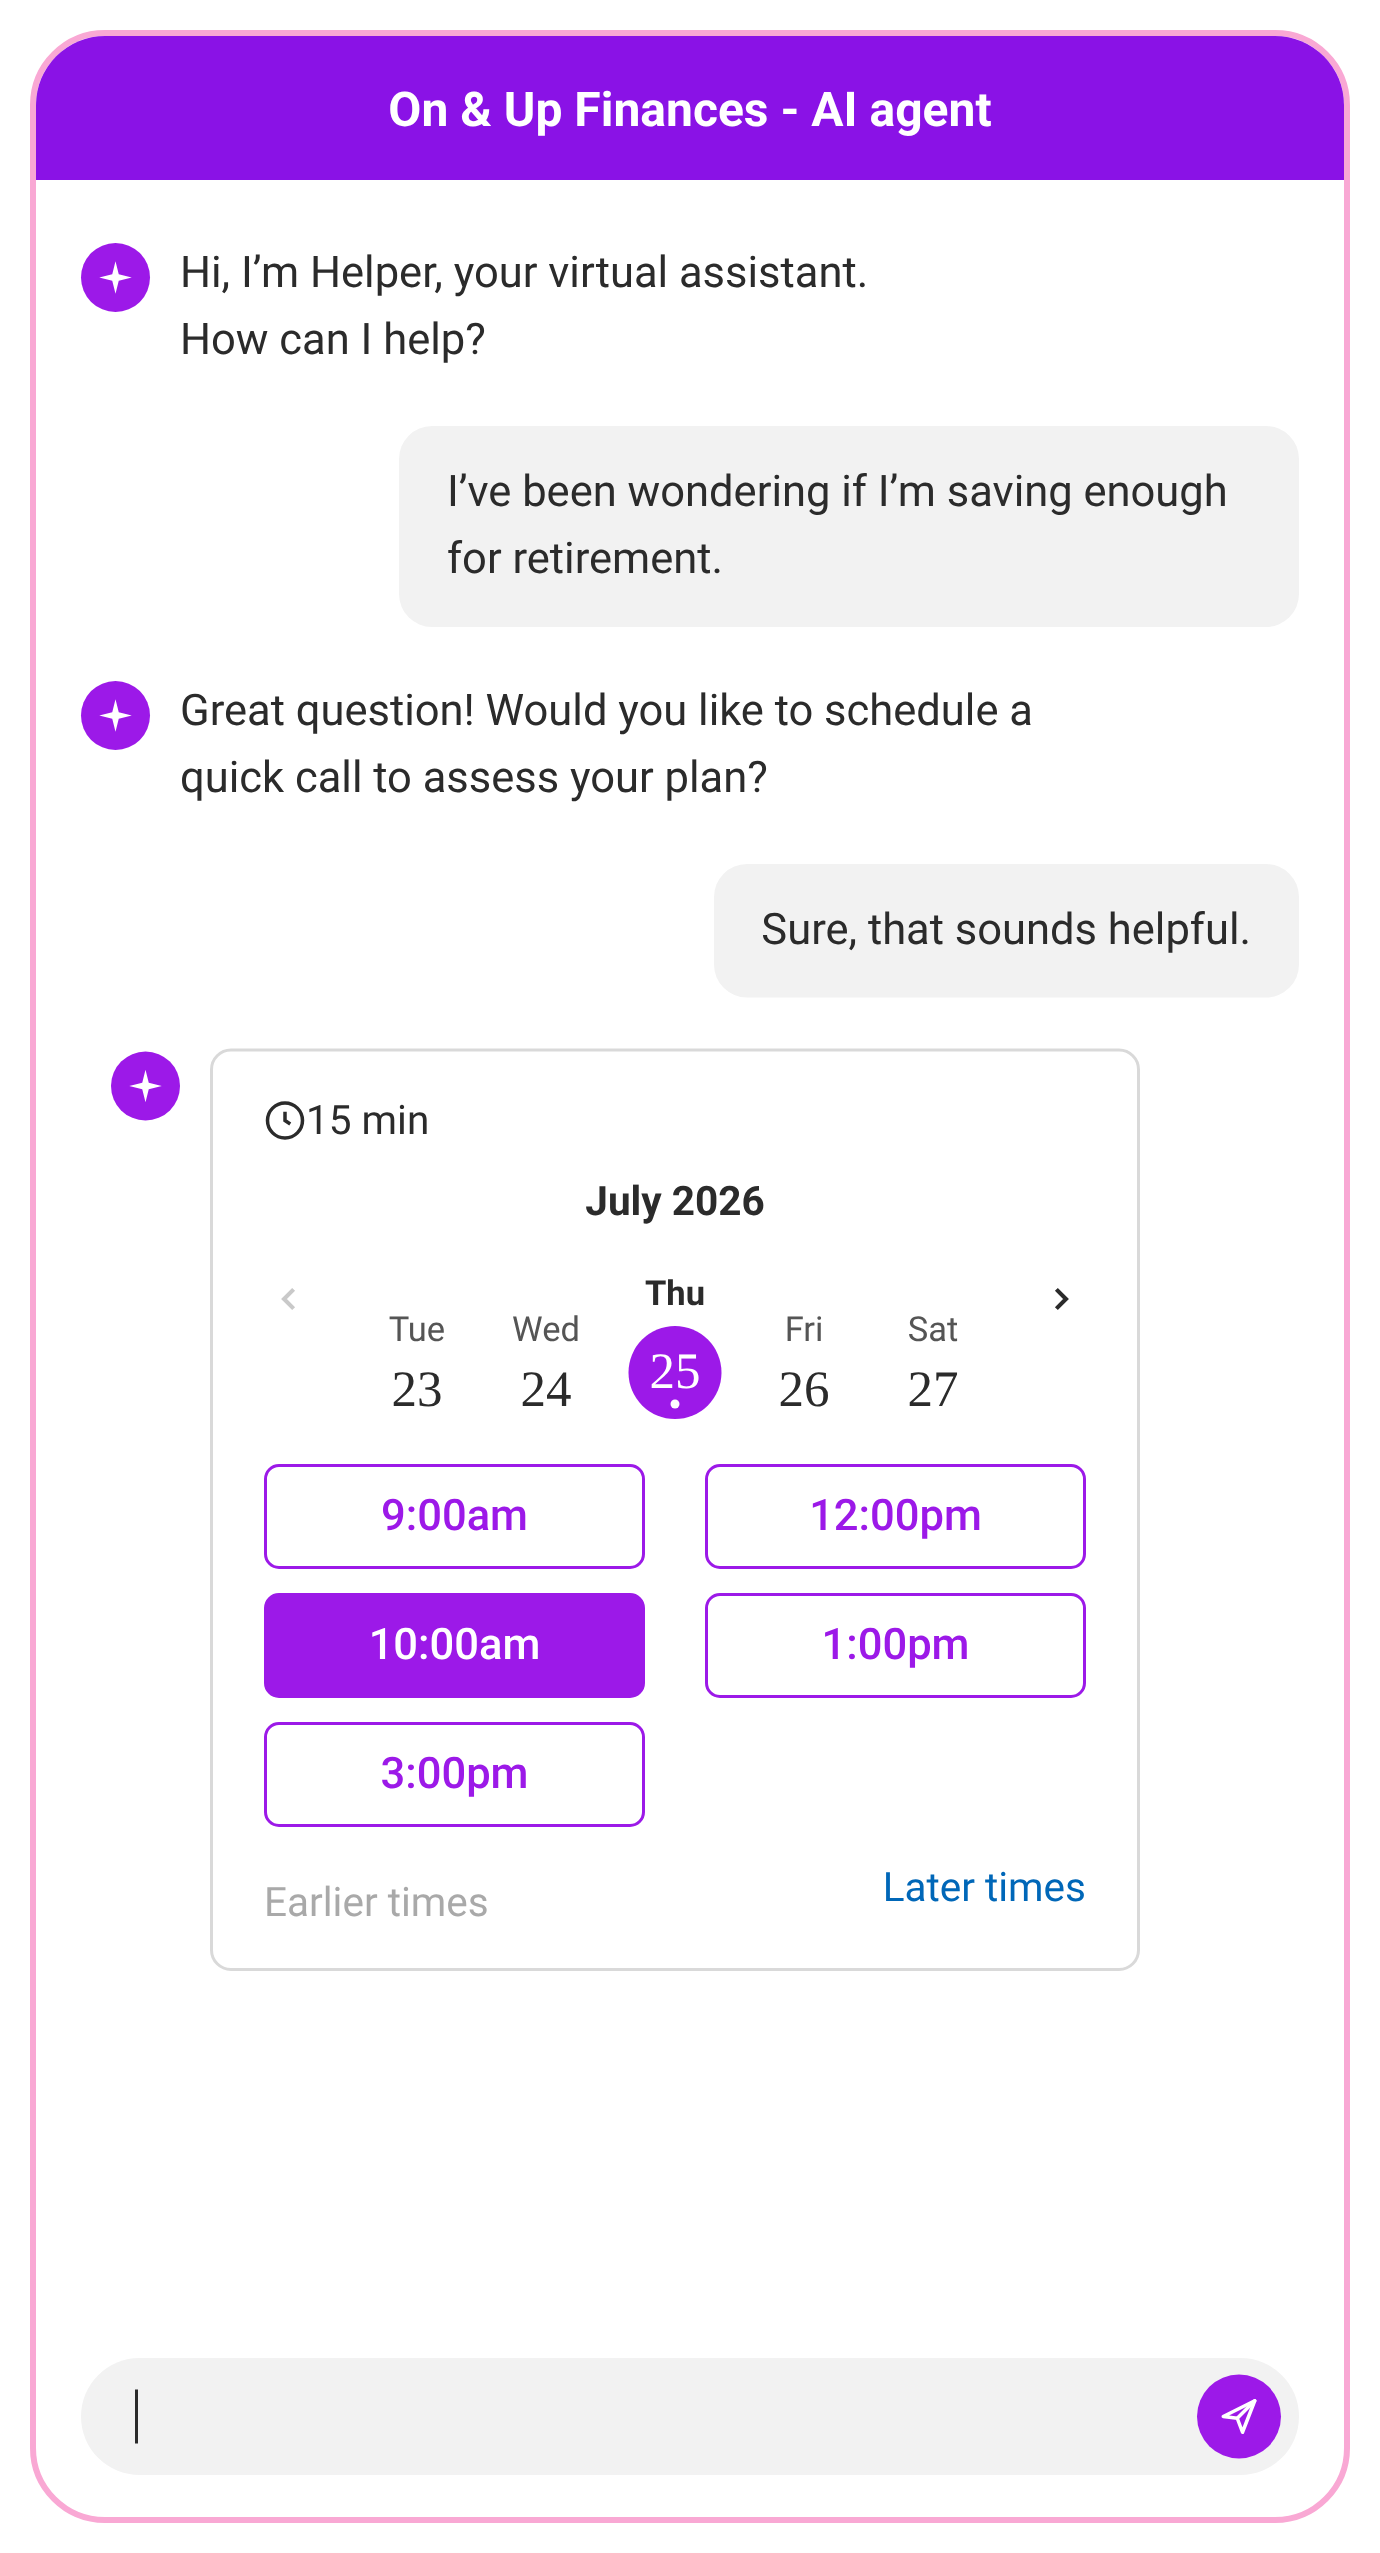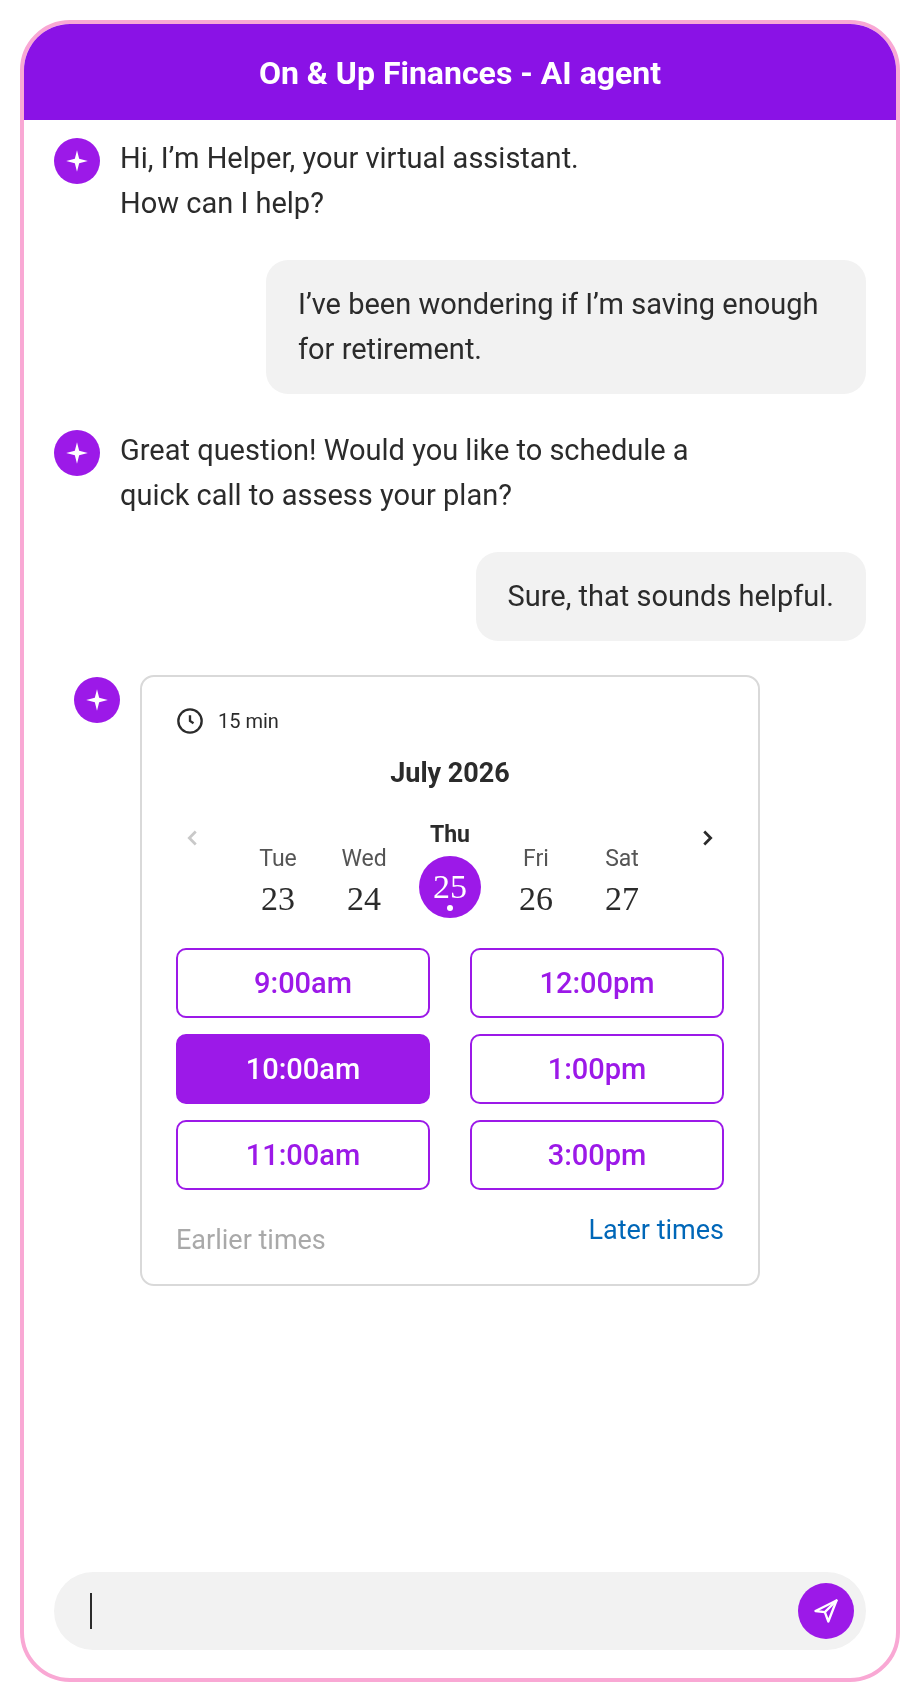--- a/index.html
+++ b/index.html
@@ -26,21 +26,21 @@
   .header {
     background: #8a12e6;
     color: #fff;
     text-align: center;
     padding: 30px 20px 28px;
     font-size: 32px;
     font-weight: 700;
   }
   .chat-area {
     flex: 1;
-    padding: 16px 30px 0 30px;
+    padding: 40px 30px 0 30px;
     overflow: hidden;
     display: flex;
     flex-direction: column;
     gap: 34px;
   }
   .msg-row {
     display: flex;
     align-items: flex-start;
     gap: 20px;
   }
@@ -83,22 +83,22 @@
   }
   .sched-title {
     font-size: 31px;
     font-weight: 700;
     color: #2b2b2b;
     margin-bottom: 18px;
   }
   .duration-row {
     display: flex;
     align-items: center;
-    gap: 14px;
-    font-size: 20px;
+    gap: 0;
+    font-size: 27px;
     color: #2b2b2b;
     margin-bottom: 22px;
   }
   .month-label {
     text-align: center;
     font-size: 27px;
     font-weight: 700;
     color: #2b2b2b;
     margin-bottom: 32px;
   }
@@ -317,21 +317,20 @@
             <svg width="22" height="30" viewBox="0 0 24 24" fill="none" stroke="#2b2b2b" stroke-width="3">
                 <path d="M9 5 L16 12 L9 19"></path>
               </svg>
           </div>
         </div>
         <div class="time-grid" id="time-grid">
             <div class="time-btn">9:00am</div>
             <div class="time-btn">12:00pm</div>
             <div class="time-btn selected">10:00am</div>
             <div class="time-btn">1:00pm</div>
-            <div class="time-btn">11:00am</div>
             <div class="time-btn">3:00pm</div>
           </div>
         <div class="times-nav">
           <span class="earlier">Earlier times</span>
           <span class="later">Later times</span>
         </div>
       </div>
     </div>
 
   </div>

